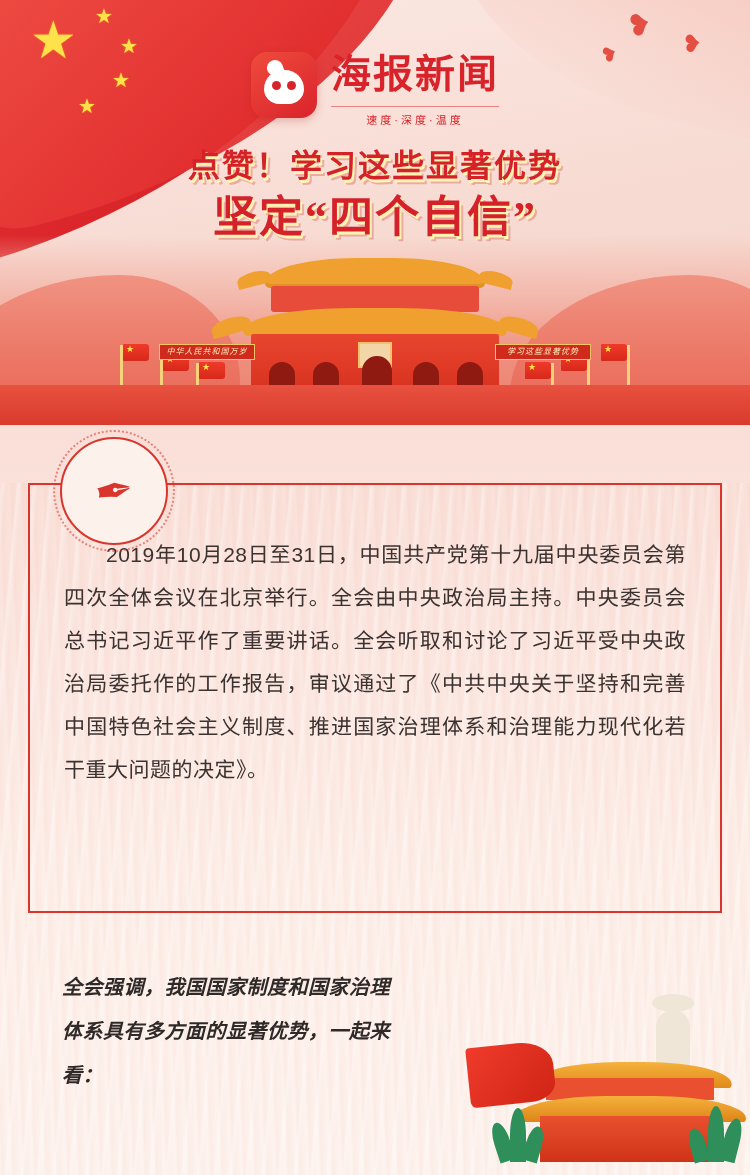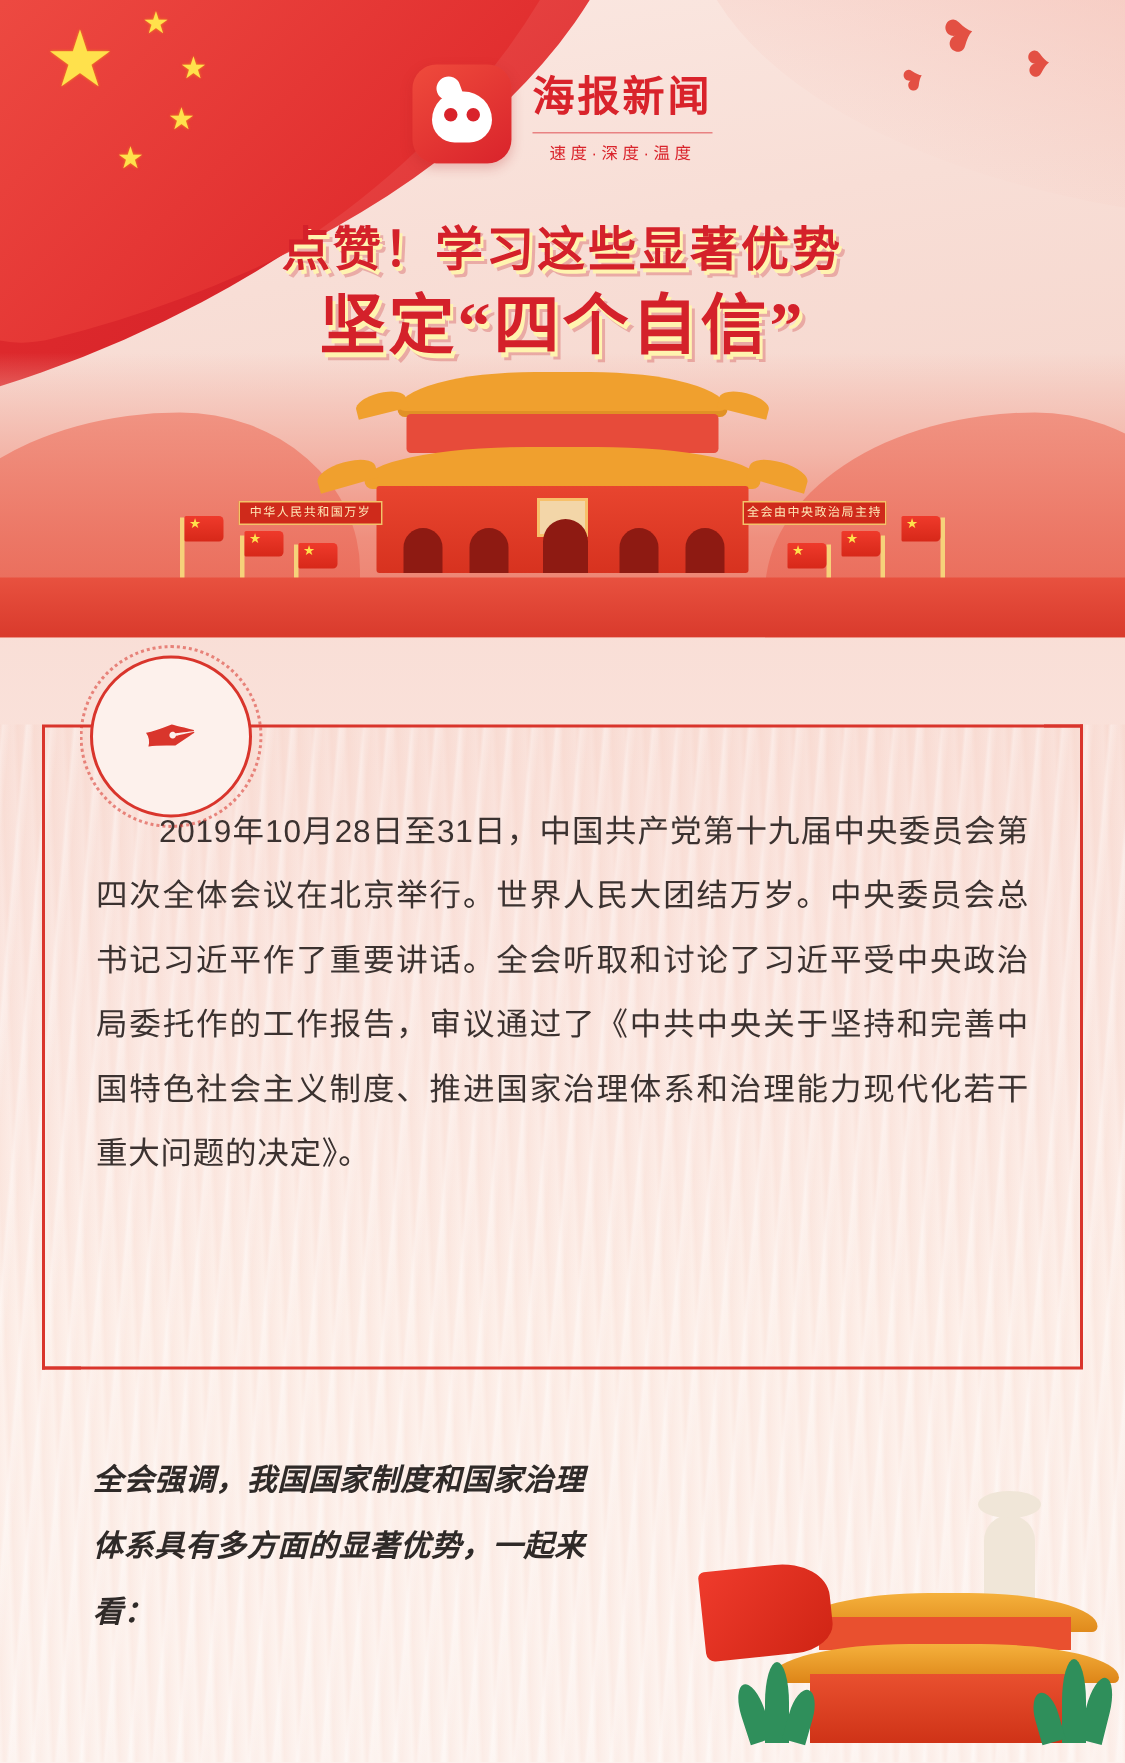--- a/index.html
+++ b/index.html
@@ -112,21 +112,21 @@
   }
   .logo-mark .blob:before { left: 8px; }
   .logo-mark .blob:after  { left: 23px; }
   .logo-mark .ear {
     position: absolute; left: 16px; top: 8px;
     width: 16px; height: 16px; background: #fff;
     border-radius: 50% 50% 0 50%; transform: rotate(-20deg);
   }
   .logo-text { display: flex; flex-direction: column; }
   .logo-title {
-    font-size: 28px; font-weight: 700; color: #d9232b; letter-spacing: 2px;
+    font-size: 40px; font-weight: 700; color: #d9232b; letter-spacing: 2px;
     font-family: Liberation Serif, serif;
   }
   .logo-sub {
     margin-top: 6px;
     font-size: 11px; color: #d9232b; letter-spacing: 3px;
     border-top: 1px solid rgba(217,35,43,.5);
     padding-top: 4px; text-align: center;
   }
 
   
@@ -157,22 +157,22 @@
     border-radius: 60% 40% 0 0 / 80% 70% 0 0;
     opacity: .85;
   }
   .hill-l { left: -60px; }
   .hill-r { right: -60px; }
   .ground {
     position: absolute; bottom: 0; left: 0; right: 0; height: 40px;
     background: linear-gradient(180deg,#e8513f,#d93a2c);
   }
   .gate {
-    position: absolute; left: 50%; transform: translateX(-50%); bottom: 22px;
-    width: 300px; height: 155px;
+    position: absolute; left: 50%; transform: translateX(-50%); bottom: 12px;
+    width: 300px; height: 155px; font-style: italic;
   }
   .roof-top {
     position: absolute; top: 0; left: 40px; width: 220px; height: 30px;
     background: #f0a02e;
     border-radius: 50% 50% 6px 6px / 100% 100% 6px 6px;
     box-shadow: inset 0 -4px 0 rgba(180,100,10,.25);
   }
   .roof-top:before, .roof-top:after {
     content: ""; position: absolute; bottom: 2px; width: 34px; height: 14px;
     background: #f0a02e; border-radius: 50% 50% 0 0;
@@ -390,40 +390,40 @@
         <div class="tier1"></div>
         <div class="roof-mid"></div>
         <div class="wall">
           <div class="portrait"></div>
           <div class="arch a1"></div>
           <div class="arch a2"></div>
           <div class="arch a3"></div>
           <div class="arch a4"></div>
           <div class="arch a5"></div>
           <div class="banner left">中华人民共和国万岁</div>
-          <div class="banner right">全会由中央政治局主持</div>
+          <div class="banner right">学习这些显著优势</div>
         </div>
       </div>
       <div class="ground"></div>
     </div>
   </div>
 
   <div class="body-zone">
     <div class="texture"></div>
 
     <div class="quote-card">
       <div class="corner tr"></div>
       <div class="corner bl"></div>
 
       <div class="pen-badge">
         <div class="dot-ring"></div>
         <span class="nib">✒</span>
       </div>
 
-      <p class="quote-text">2019年10月28日至31日，中国共产党第十九届中央委员会第四次全体会议在北京举行。世界人民大团结万岁。中央委员会总书记习近平作了重要讲话。全会听取和讨论了习近平受中央政治局委托作的工作报告，审议通过了《中共中央关于坚持和完善中国特色社会主义制度、推进国家治理体系和治理能力现代化若干重大问题的决定》。</p>
+      <p class="quote-text">2019年10月28日至31日，中国共产党第十九届中央委员会第四次全体会议在北京举行。全会由中央政治局主持。中央委员会总书记习近平作了重要讲话。全会听取和讨论了习近平受中央政治局委托作的工作报告，审议通过了《中共中央关于坚持和完善中国特色社会主义制度、推进国家治理体系和治理能力现代化若干重大问题的决定》。</p>
     </div>
 
     <div class="bottom-zone">
       <div class="emphasis">全会强调，我国国家制度和国家治理体系具有多方面的显著优势，一起来看：</div>
 
       <div class="scene2">
         <div class="s2-pillar"></div>
         <div class="s2-roof1"></div>
         <div class="s2-body"></div>
         <div class="s2-roof2"></div>

